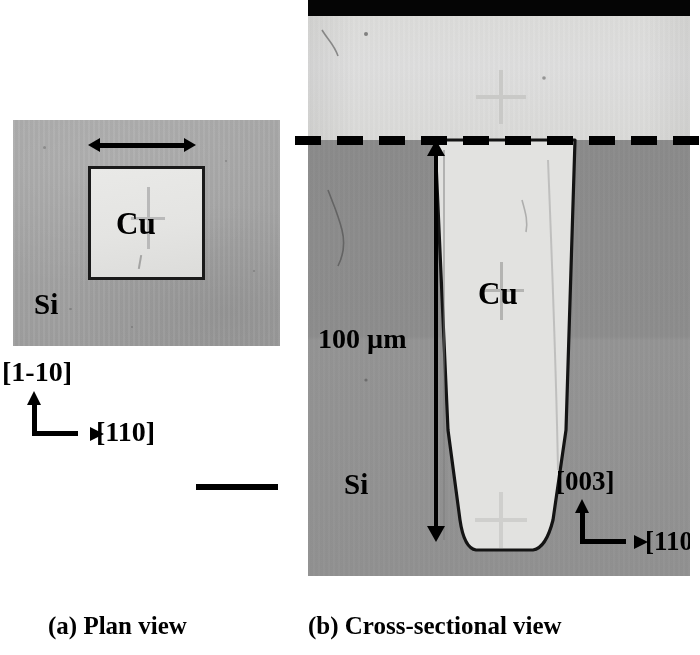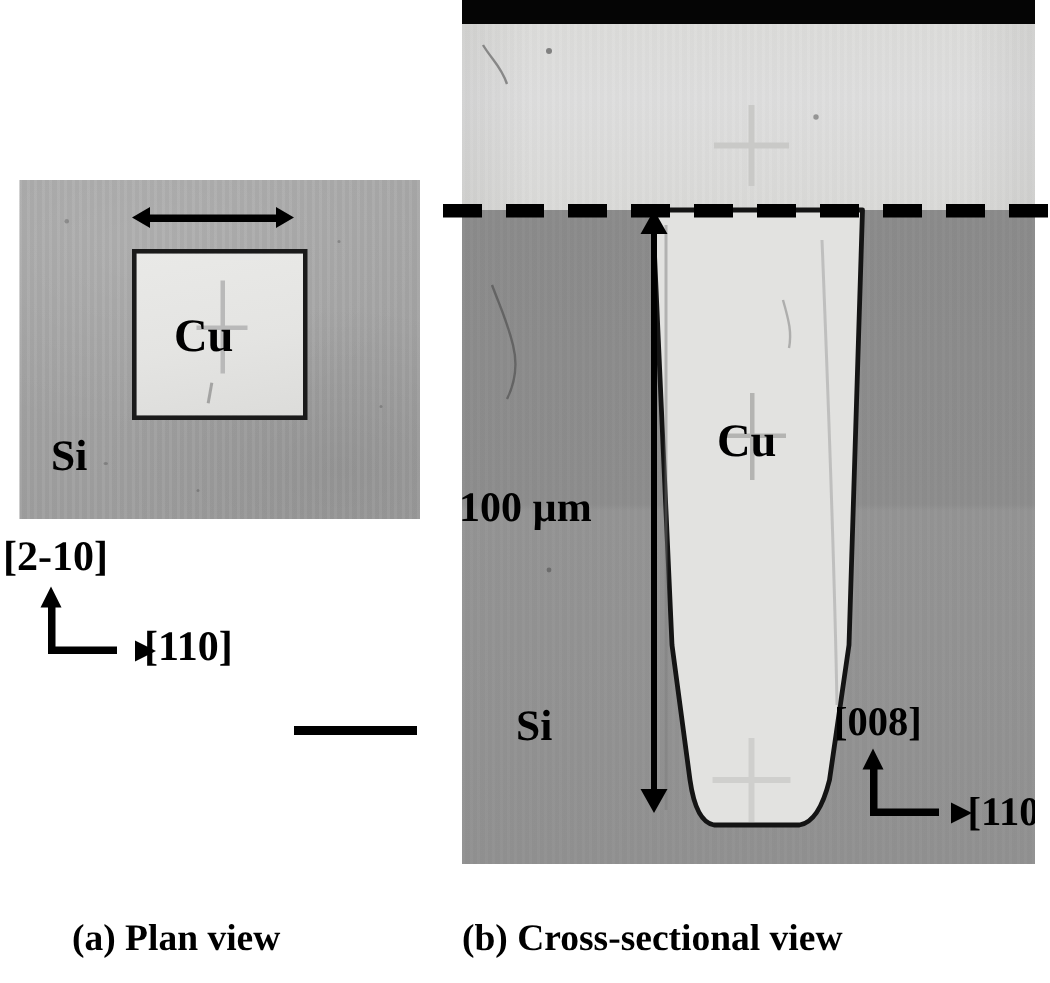--- a/index.html
+++ b/index.html
@@ -271,21 +271,21 @@
 
     <div class="lbl" style="left:21px; top:170px; font-size:29px;">Si</div>
   </div>
 
   <div class="abs" id="dim-30">
     <div class="arrow-head-l"></div>
     <div class="arrow-line-h"></div>
     <div class="arrow-head-r"></div>
   </div>
 
-  <div class="lbl" style="left:2px; top:358px; font-size:28px;">[2-10]</div>
+  <div class="lbl" style="left:2px; top:358px; font-size:28px;">[1-10]</div>
   <div class="axes" style="left:32px; top:392px; width:60px; height:44px;">
     <div class="vert"></div>
     <div class="head-up"></div>
     <div class="horiz"></div>
     <div class="head-right"></div>
   </div>
   <div class="lbl" style="left:96px; top:418px; font-size:28px;">[110]</div>
 
   <div class="abs" id="scalebar-line"></div>
 
@@ -340,35 +340,35 @@
 
     <div class="fid" style="left:172px; top:262px; width:44px; height:58px;">
       <div class="v" style="left:20px; top:0;    width:3px;  height:58px; background:#b4b4b2;"></div>
       <div class="h" style="left:0;    top:27px; width:44px; height:3px;  background:#b4b4b2;"></div>
     </div>
 
     <div class="lbl" style="left:170px; top:278px; font-size:31px;">Cu</div>
 
     <div class="lbl" style="left:36px; top:470px; font-size:29px;">Si</div>
 
-    <div class="lbl" style="left:248px; top:468px; font-size:27px;">[008]</div>
+    <div class="lbl" style="left:248px; top:468px; font-size:27px;">[003]</div>
     <div class="axes" style="left:272px; top:500px; width:56px; height:44px;">
       <div class="vert"></div>
       <div class="head-up"></div>
       <div class="horiz"></div>
       <div class="head-right"></div>
     </div>
     <div class="lbl" style="left:337px; top:528px; font-size:27px;">[110]</div>
   </div>
 
   <div class="abs" id="surface-dash"></div>
 
   <div class="abs" id="depth-arrow">
     <div class="head-up"></div>
     <div class="shaft"></div>
     <div class="head-down"></div>
   </div>
-  <div class="lbl" style="left:306px; top:325px; font-size:28px;">100 µm</div>
+  <div class="lbl" style="left:318px; top:325px; font-size:28px;">100 µm</div>
 
   <div class="caption" style="left:48px; top:612px;">(a)  Plan view</div>
   <div class="caption" style="left:308px; top:612px;">(b)  Cross-sectional view</div>
 
 </div>
 
 </body></html>

